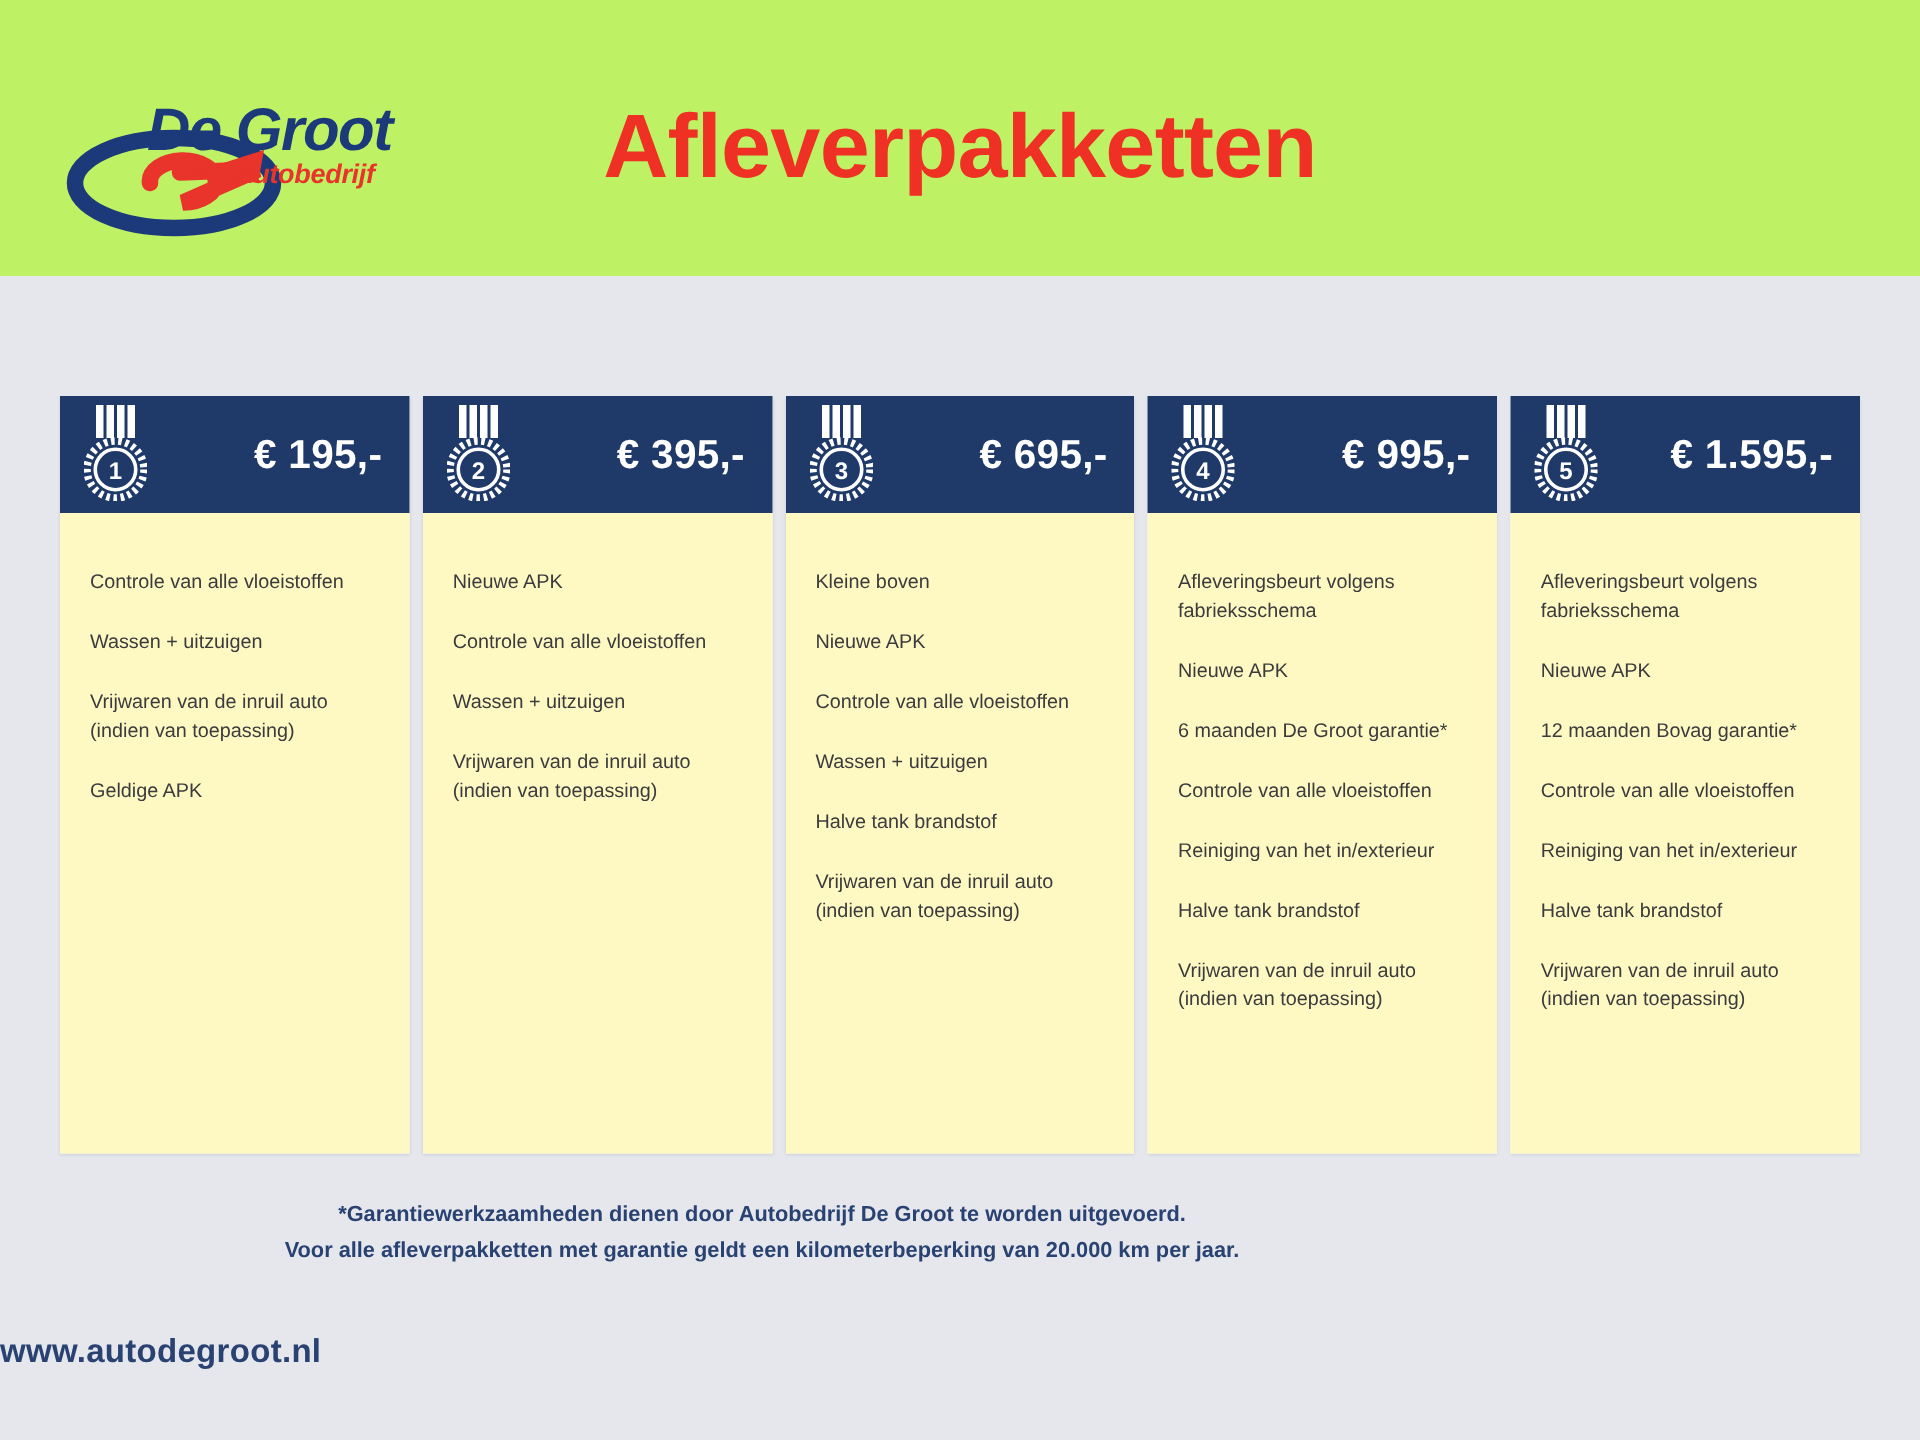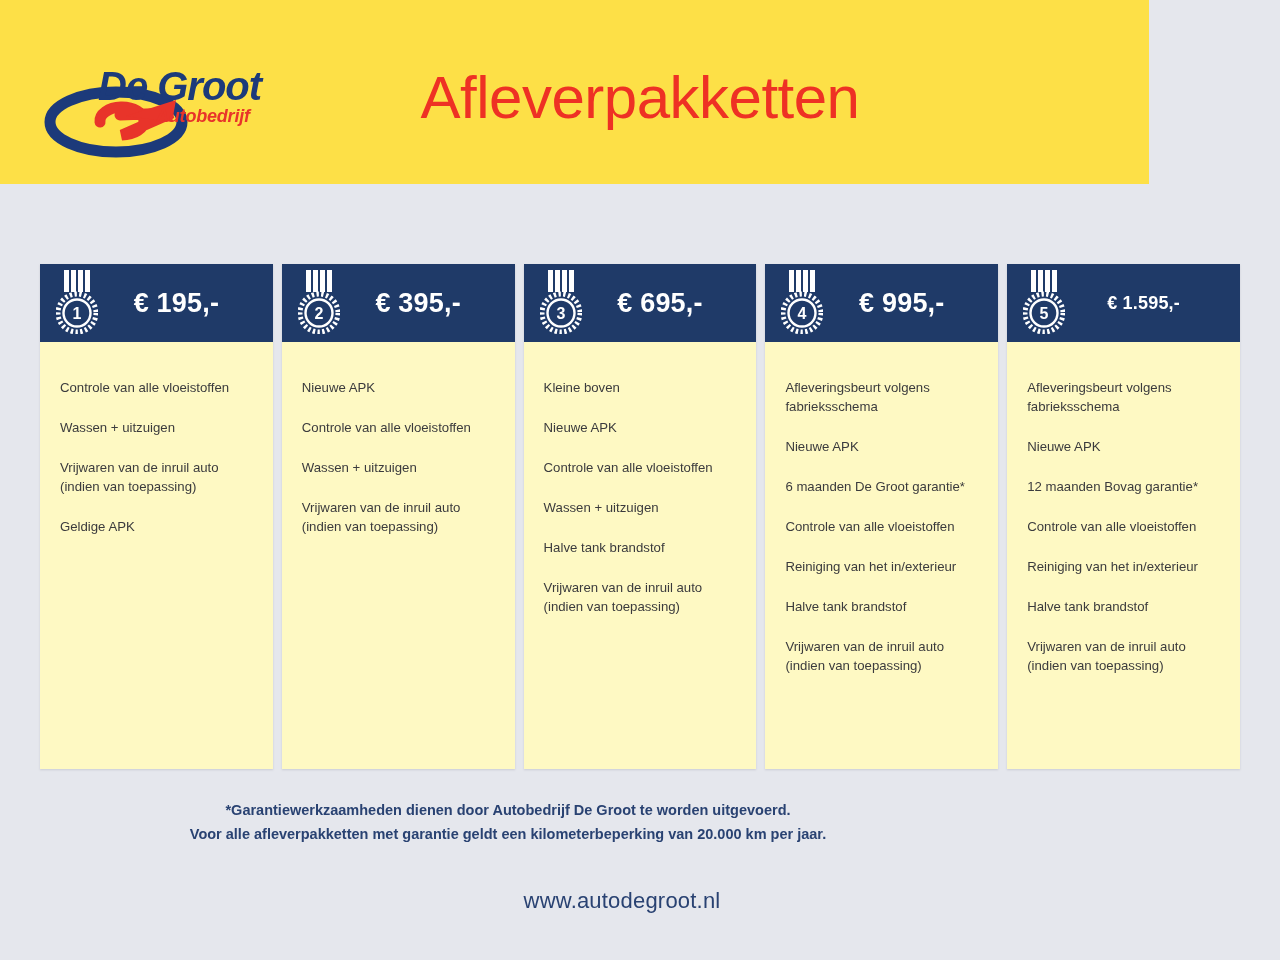--- a/index.html
+++ b/index.html
@@ -13,44 +13,44 @@
   body {
     font-family: "Liberation Sans", sans-serif;
     background: #e5e7ed;
     position: relative;
   }
 
   
   .topbar {
     position: absolute;
     top: 0; left: 0;
-    width: 1149px;
+    width: 1280px;
     height: 184px;
-    background: #fde047;
+    background: #bef264;
     padding-left: 36px;
   }
 
   .logo {
     position: absolute;
     left: 38px;
     top: 60px;
     width: 270px;
     height: 100px;
   }
 
   .logo svg { display: block; }
 
   .page-title {
     position: absolute;
     left: 0;
     top: 60px;
     width: 1280px;
     text-align: center;
     font-size: 60px;
-    font-weight: 400;
+    font-weight: 700;
     letter-spacing: -0.5px;
     color: #ee3124;
     line-height: 76px;
   }
 
   
   .cards {
     position: absolute;
     top: 264px;
     left: 40px;
@@ -81,29 +81,29 @@
   .medal {
     width: 42px;
     height: 64px;
     flex: 0 0 auto;
     margin-top: -2px;
   }
   .medal svg { display: block; }
 
   .price {
     flex: 1 1 auto;
-    text-align: center;
+    text-align: right;
     color: #ffffff;
     font-size: 27px;
     font-weight: bold;
     letter-spacing: 0.2px;
     padding-right: 4px;
     white-space: nowrap;
   }
-  .card:nth-child(5) .price { font-size: 18px; }
+  .card:nth-child(5) .price { font-size: 27px; }
 
   .card-body {
     flex: 1 1 auto;
     padding: 36px 20px 18px 20px;
     background: #fef9c3;
   }
 
   .feature {
     font-size: 13.2px;
     line-height: 19px;
@@ -124,24 +124,23 @@
     font-size: 14.5px;
     font-weight: bold;
     line-height: 24px;
   }
 
   .site {
     position: absolute;
     left: 0;
     top: 888px;
     width: 1244px;
-    text-align: center;
     color: #294272;
     font-size: 22px;
-    font-weight: normal;
+    font-weight: bold;
     letter-spacing: 0.2px;
   }
 </style>
 </head>
 <body>
 
 <div class="topbar">
 
   <div class="logo">
     <svg viewBox="0 0 270 100" width="270" height="100" aria-hidden="true">

